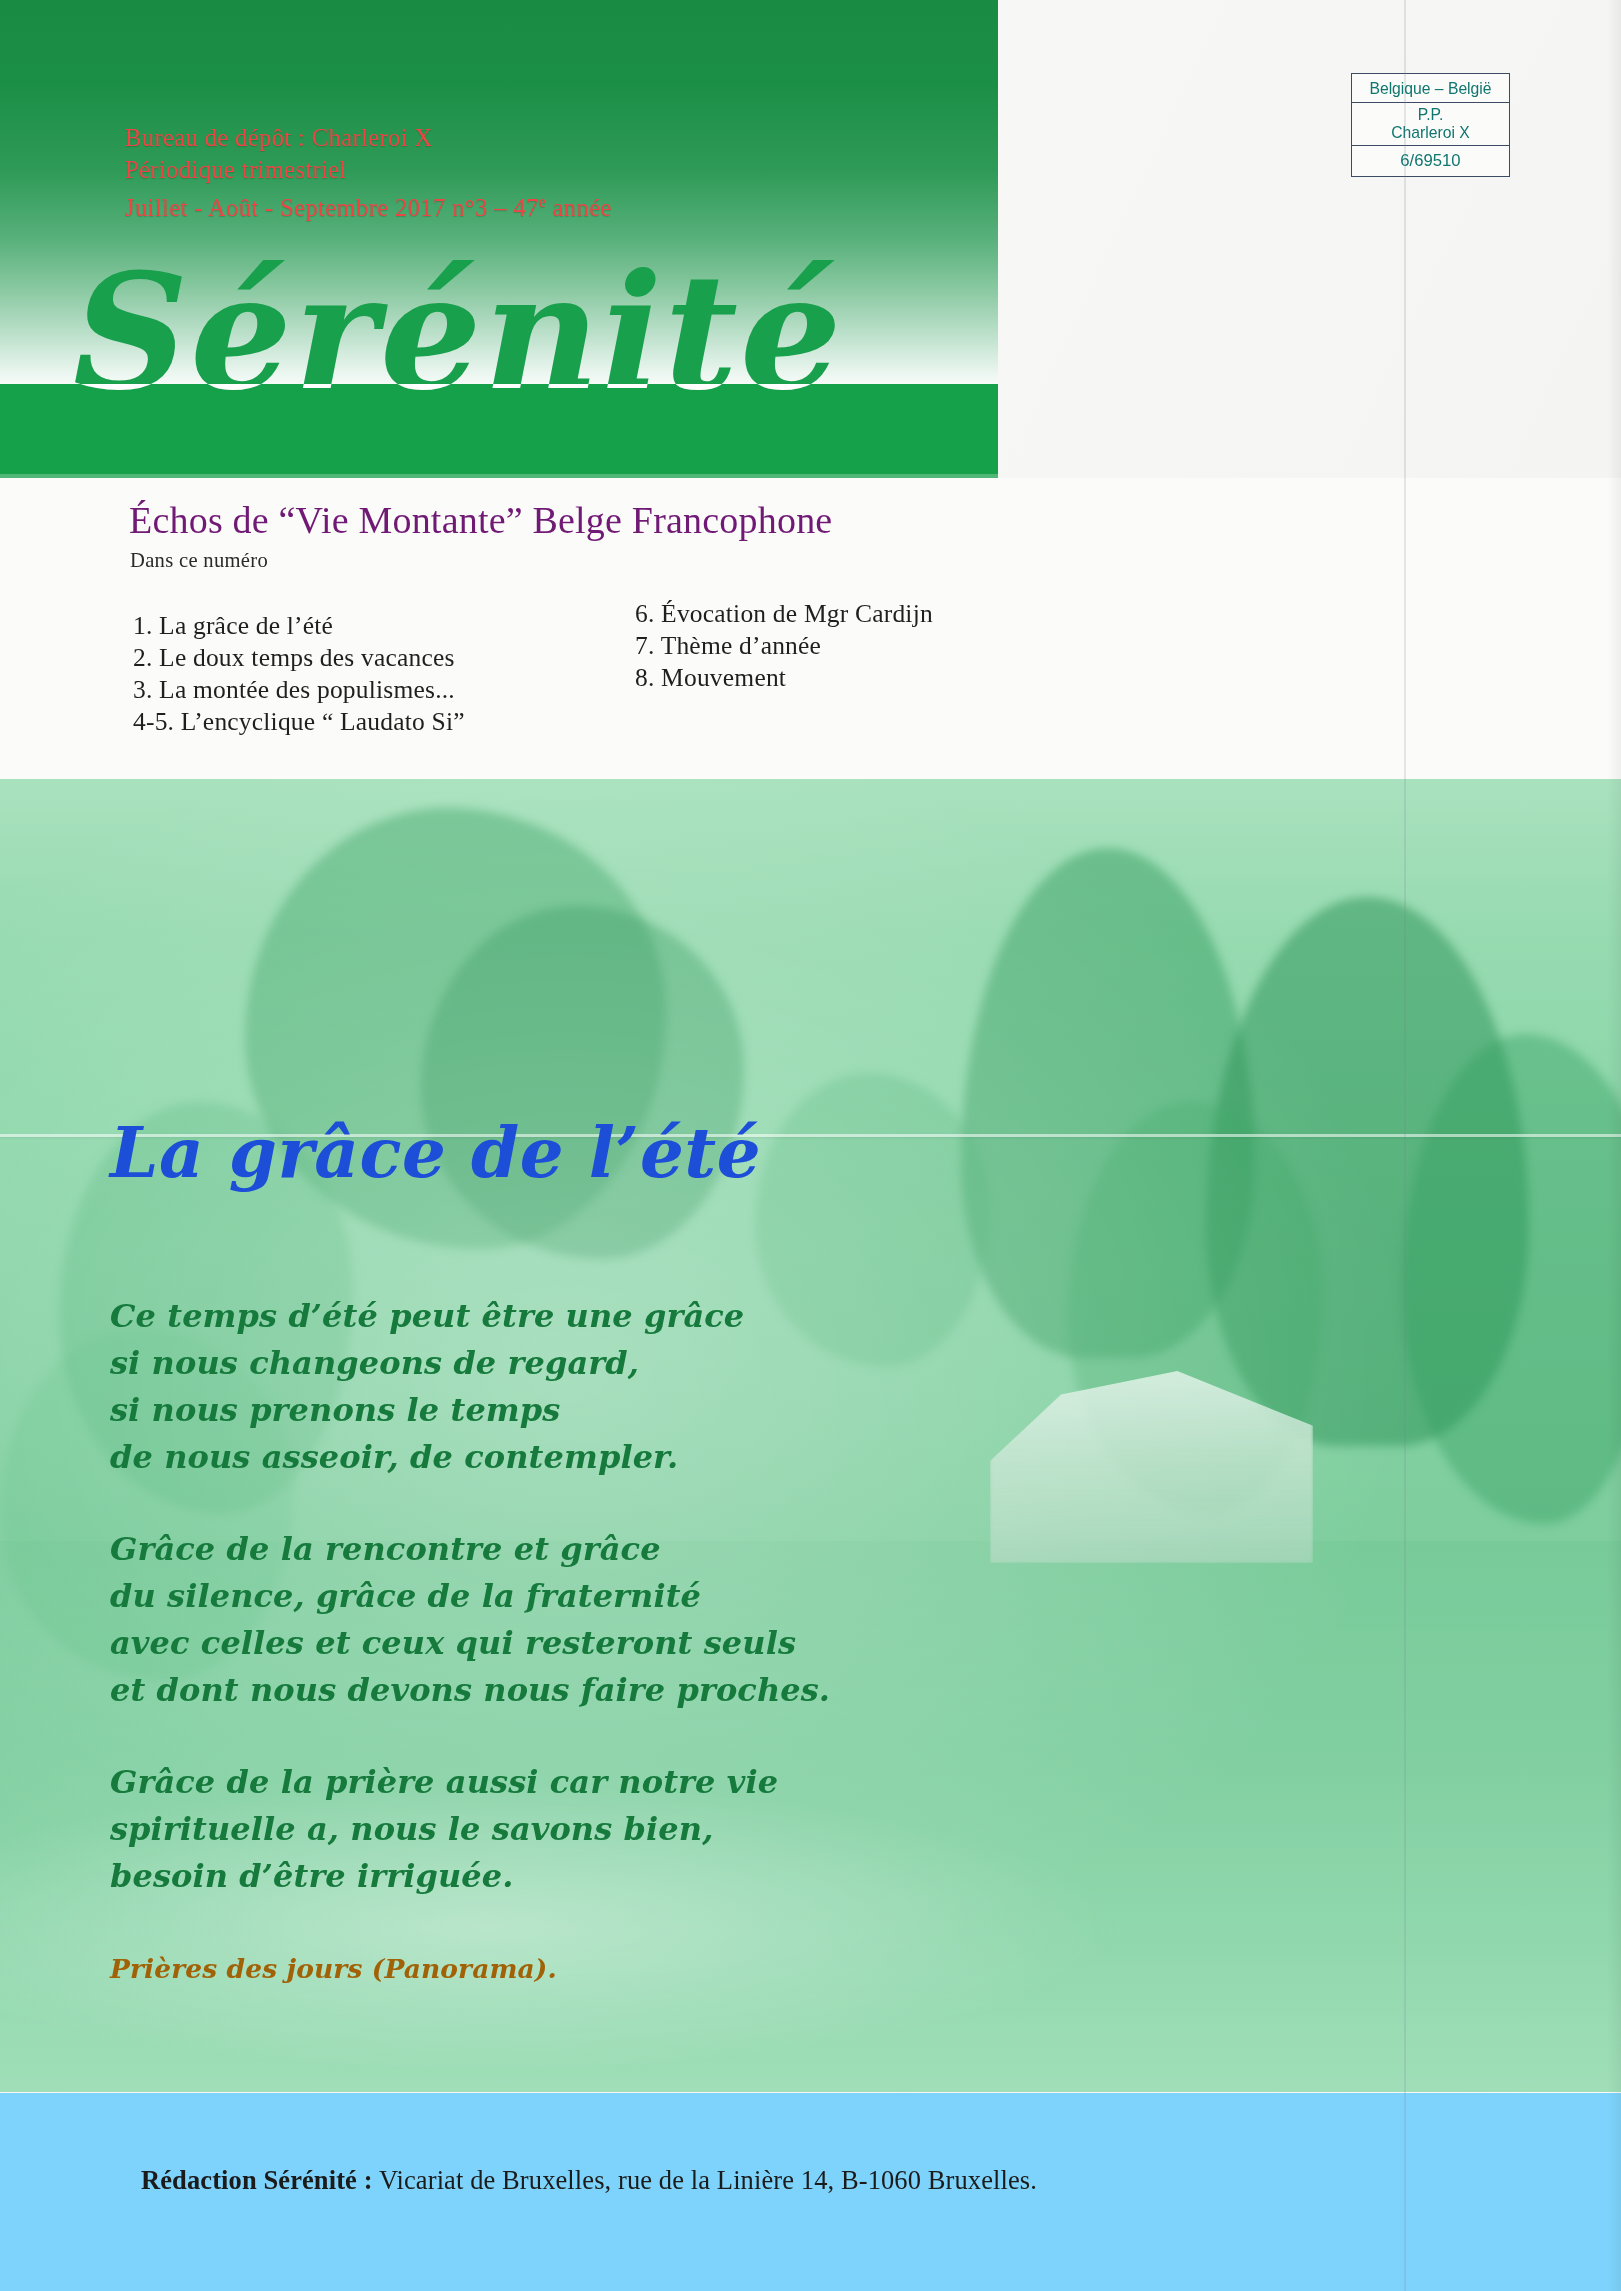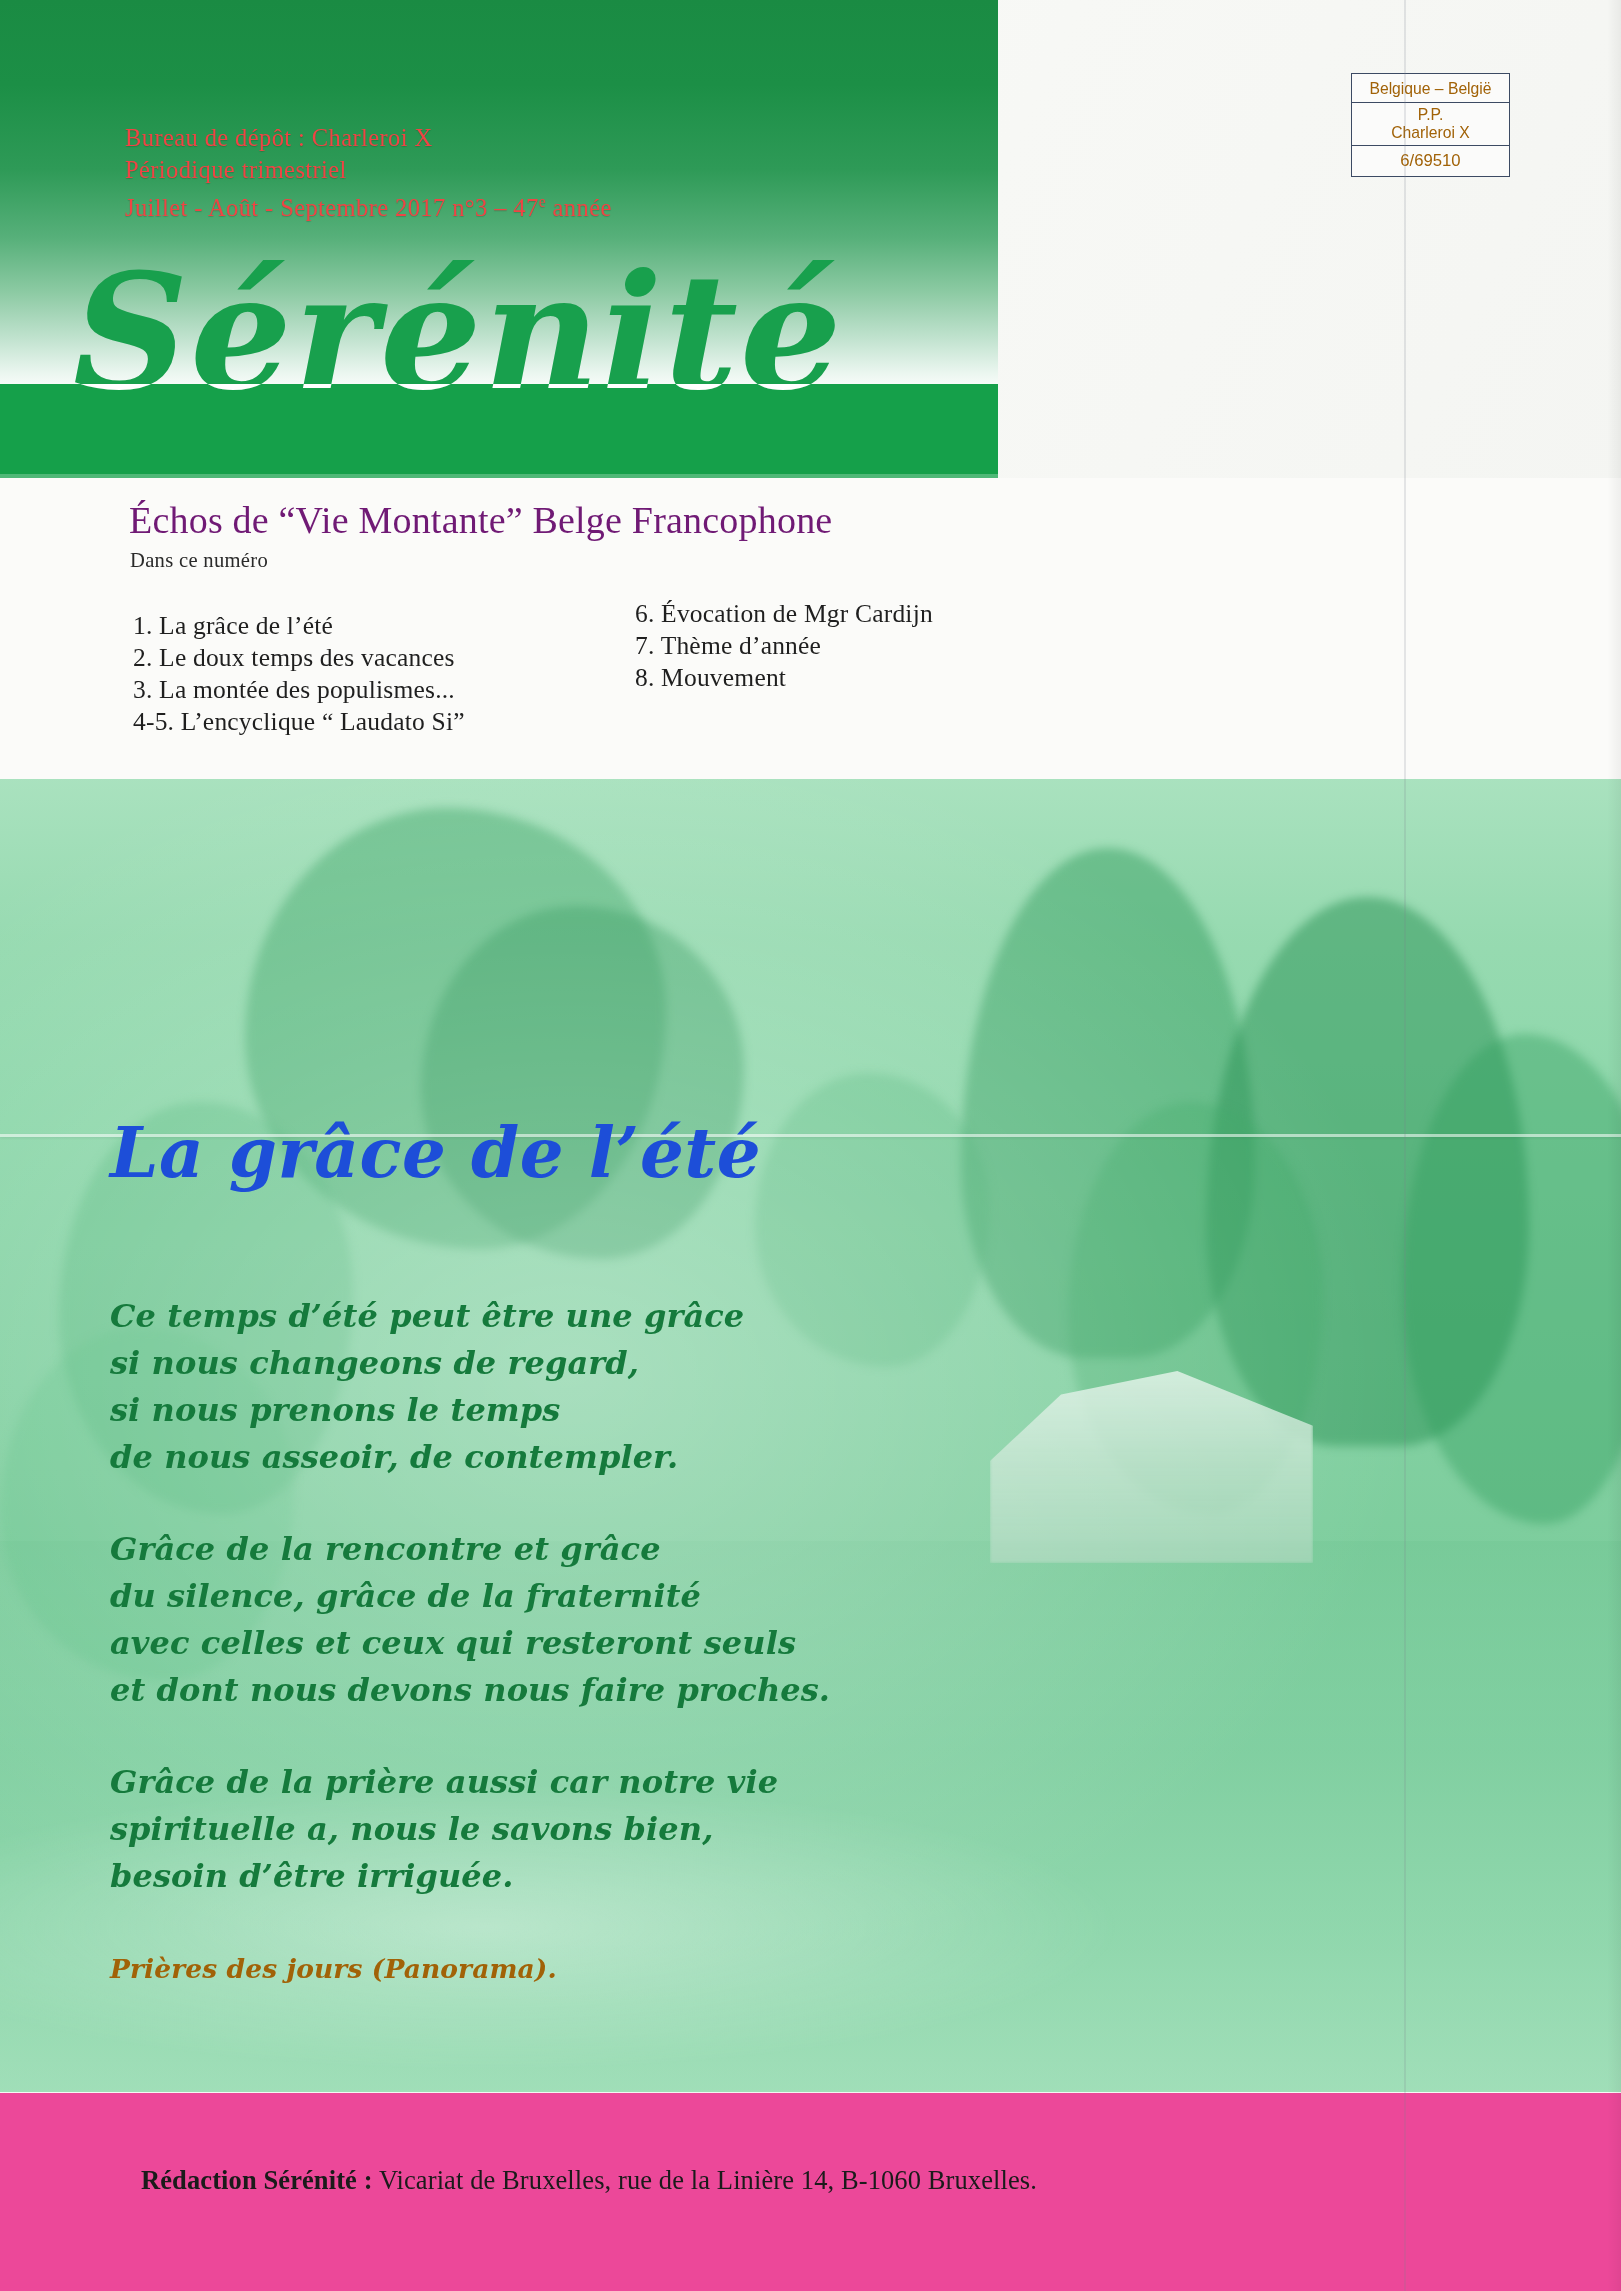--- a/index.html
+++ b/index.html
@@ -107,21 +107,21 @@
   .postal-box {
     position: absolute;
     left: 1351px;
     top: 73px;
     width: 157px;
     height: 102px;
     border: 1px solid #3c4a63;
     background: rgba(255,255,255,0.55);
     z-index: 4;
     font-family: "Liberation Sans", sans-serif;
-    color: #a16207;
+    color: #0f766e;
   }
   .postal-row {
     border-bottom: 1px solid #3c4a63;
     text-align: center;
     box-sizing: border-box;
   }
   .postal-row:last-child { border-bottom: none; }
   .pr-1 { height: 29px; line-height: 29px; font-size: 15.7px; }
   .pr-2 { height: 43px; padding-top: 2.9px; font-size: 15.7px; line-height: 18.6px; }
   .pr-3 { height: 29px; line-height: 29px; font-size: 16.7px; }
@@ -293,21 +293,21 @@
     white-space: nowrap;
   }
 
   
   .footer {
     position: absolute;
     left: 0;
     top: 2093px;
     width: 1621px;
     height: 199px;
-    background: #ec4899;
+    background: #7dd3fc;
     z-index: 3;
   }
   .footer-inner {
     position: absolute;
     left: 141px;
     top: 67px;
     font-family: "Liberation Serif", serif;
     font-size: 26.5px;
     line-height: 41px;
     color: #1b1b1b;

